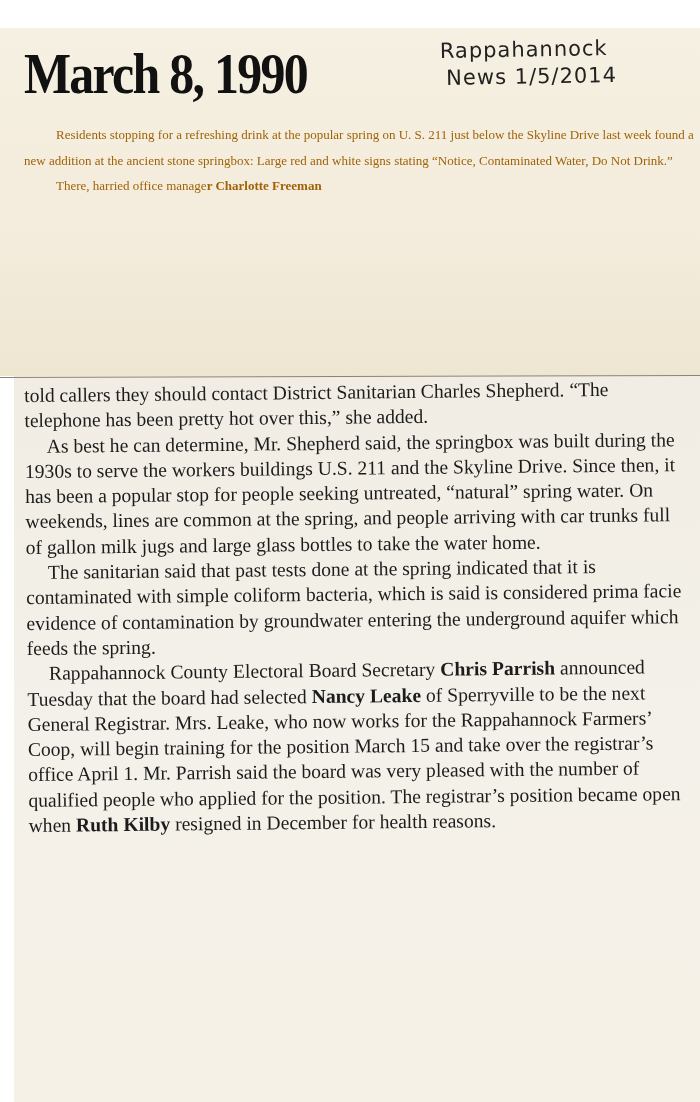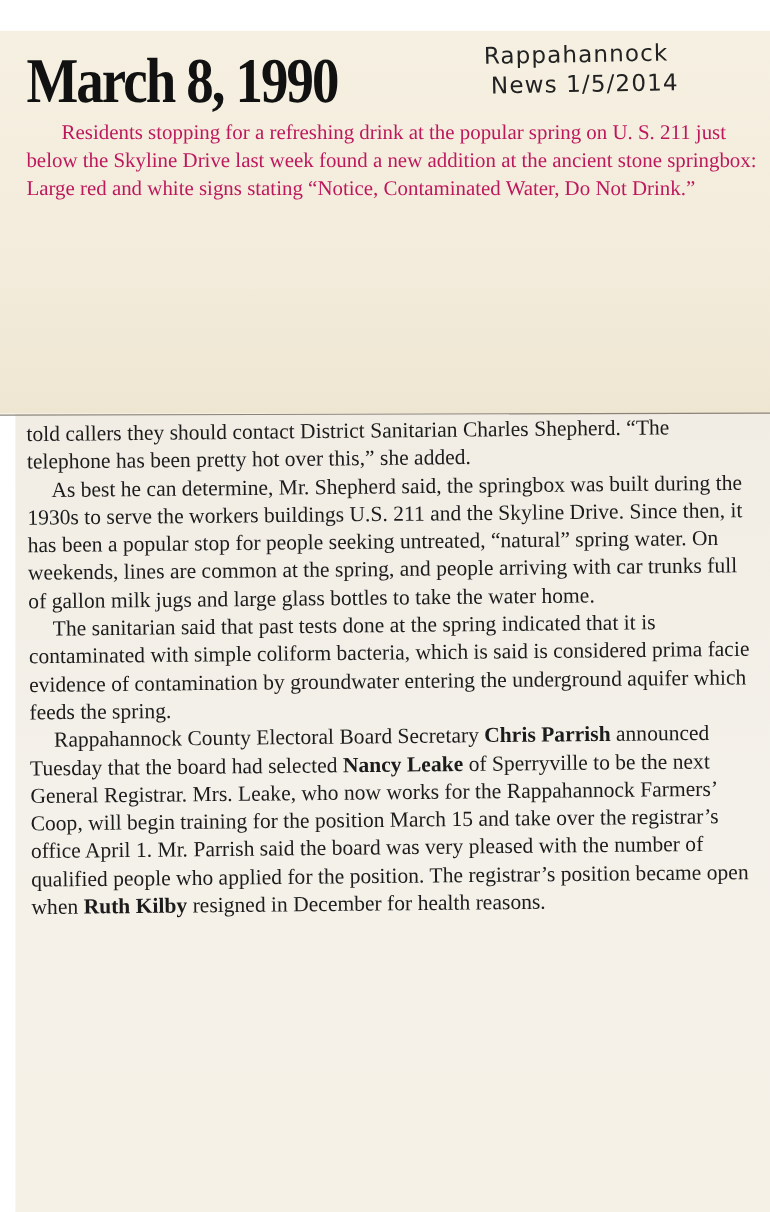--- a/index.html
+++ b/index.html
@@ -30,22 +30,22 @@
     transform: scaleX(0.86); transform-origin: left top;
   }
   .handnote {
     position: absolute; left: 440px; top: 36px; width: 230px;
     font-family: "DejaVu Sans", sans-serif; font-size: 21px; line-height: 27px;
     color: #222; letter-spacing: 1px; transform: rotate(-1deg);
   }
   .handnote div { white-space: nowrap; }
   .handnote .l2 { padding-left: 6px; }
   .article {
-    position: absolute; left: 24px; top: 108px; width: 672px;
-    font-size: 19px; line-height: 25.5px; color: #be185d;
+    position: absolute; left: 24px; top: 122px; width: 672px;
+    font-size: 13px; line-height: 25.5px; color: #a16207;
   }
   .article p { margin: 0; text-indent: 32px; }
   .article b { font-weight: bold; }
   .lower {
     position: absolute; left: 24px; top: 383px; width: 660px;
     font-size: 19.6px; line-height: 25.3px; color: #1c1c1c;
     transform: rotate(-0.6deg); transform-origin: left top;
   }
   .lower p { margin: 0; text-indent: 22px; }
   .lower p.cont { text-indent: 0; }
@@ -63,20 +63,23 @@
 
 <div class="handnote">
   <div>Rappahannock</div>
   <div class="l2">News 1/5/2014</div>
 </div>
 
 <div class="article">
   <p>
     <span>Residents stopping for a refreshing drink at the popular spring on U. S. 211 just below the Skyline Drive last week found a new addition at the ancient stone springbox: Large red and white signs stating “Notice, Contaminated Water, Do Not Drink.”</span>
   </p>
+  <p>
+    <span>There, harried office manage</span><b>r Charlotte Freeman</b>
+  </p>
 </div>
 
 <div class="lower">
   <p class="cont">
     <span>told callers they should contact District Sanitarian Charles Shepherd. “The telephone has been pretty hot over this,” she added.</span>
   </p>
   <p>
     <span>As best he can determine, Mr. Shepherd said, the springbox was built during the 1930s to serve the workers buildings U.S. 211 and the Skyline Drive. Since then, it has been a popular stop for people seeking untreated, “natural” spring water. On weekends, lines are common at the spring, and people arriving with car trunks full of gallon milk jugs and large glass bottles to take the water home.</span>
   </p>
   <p>

